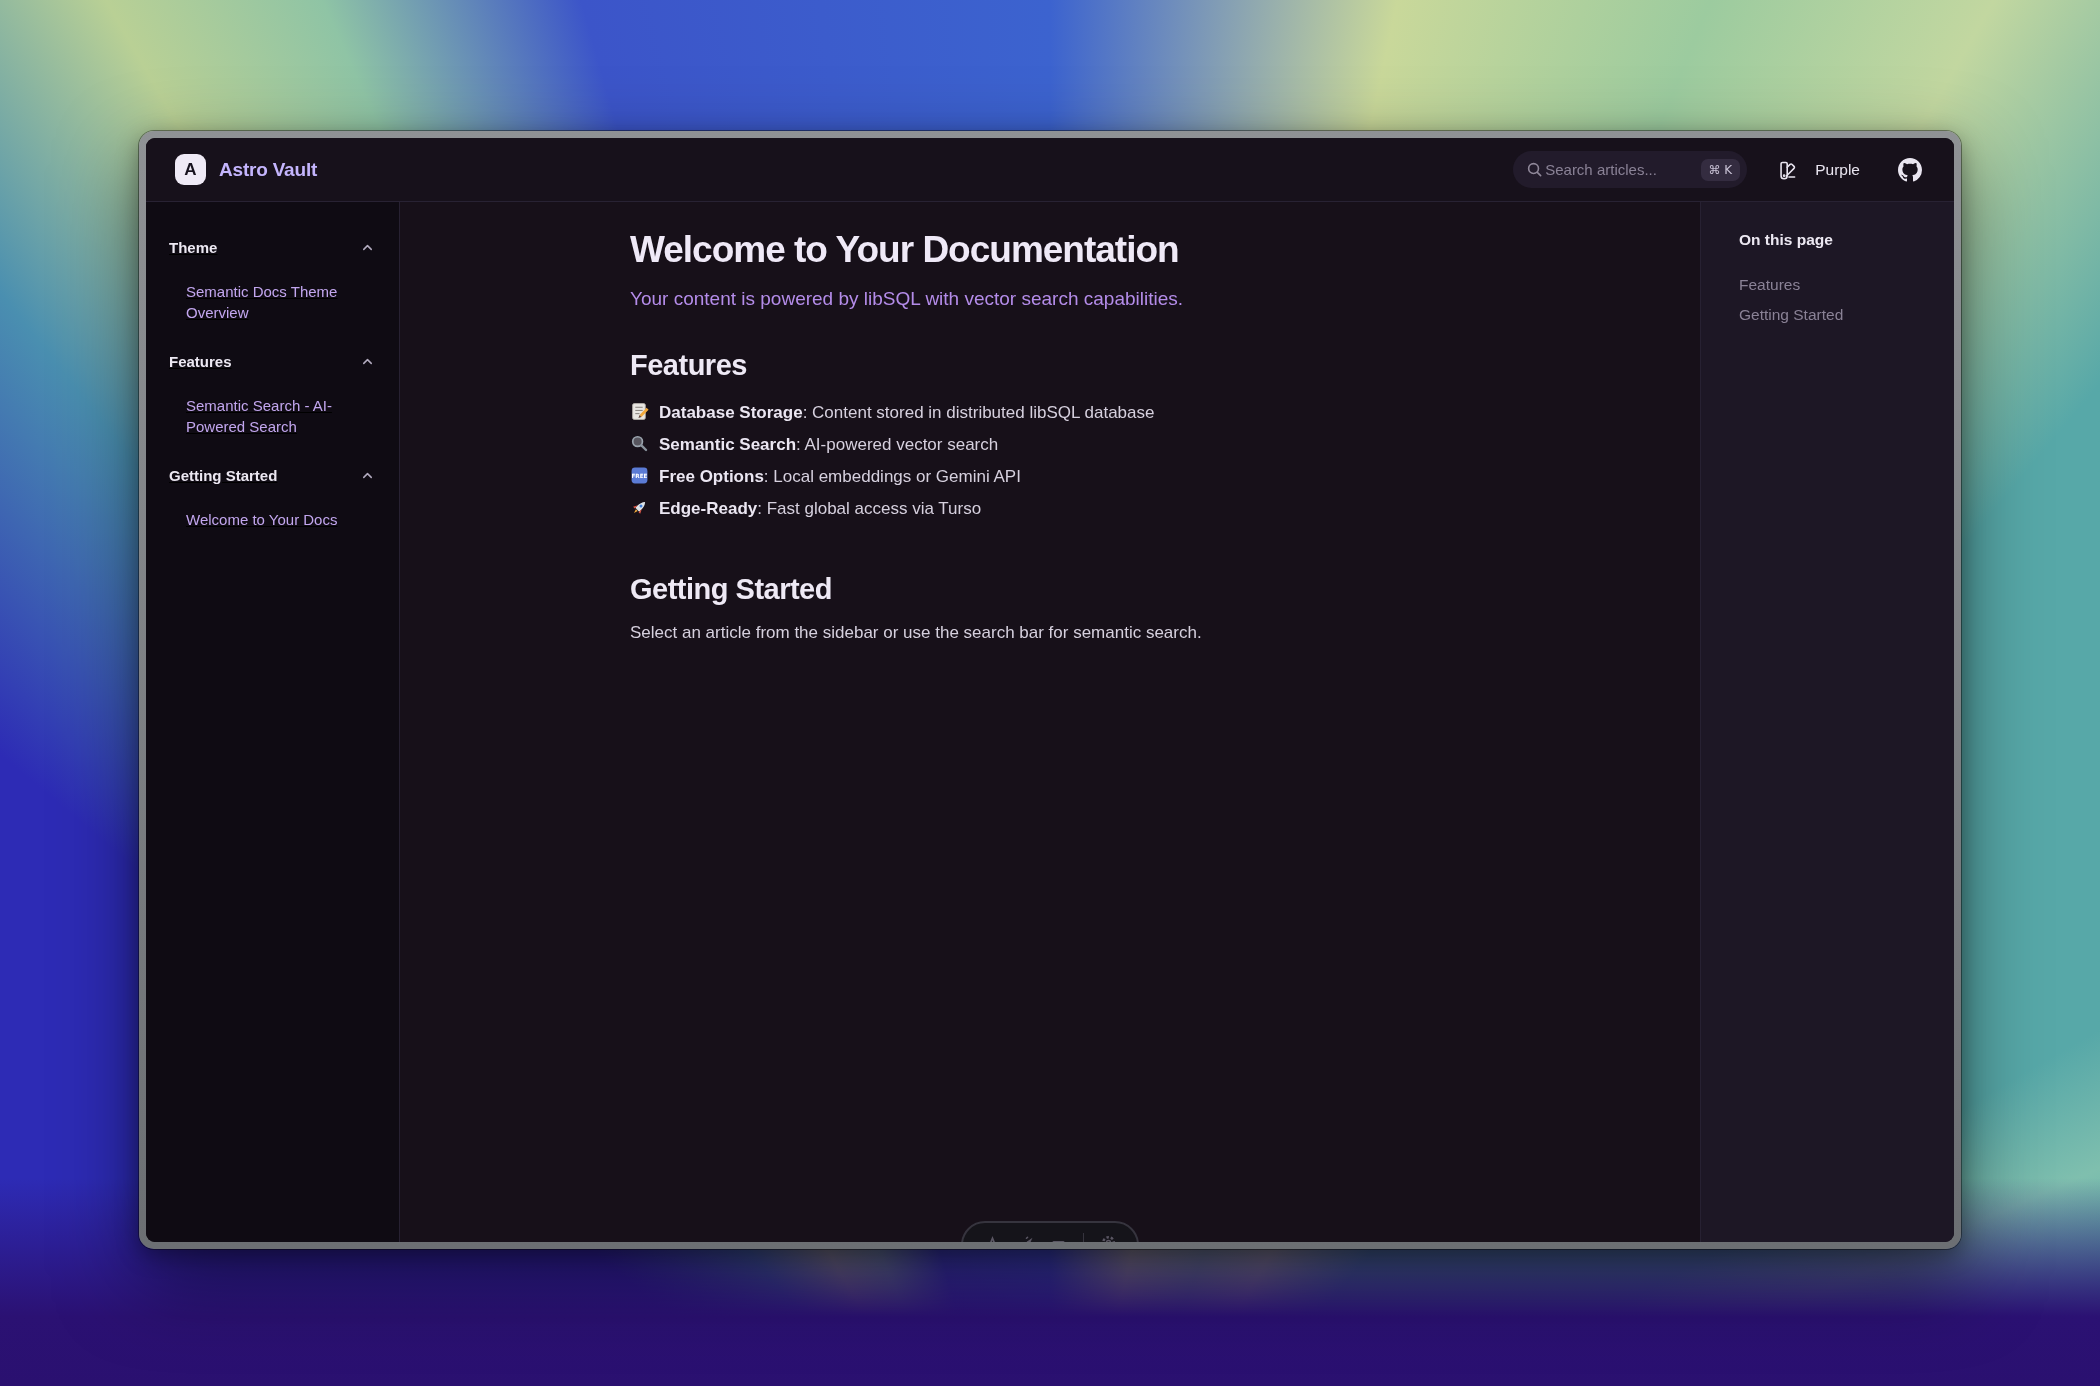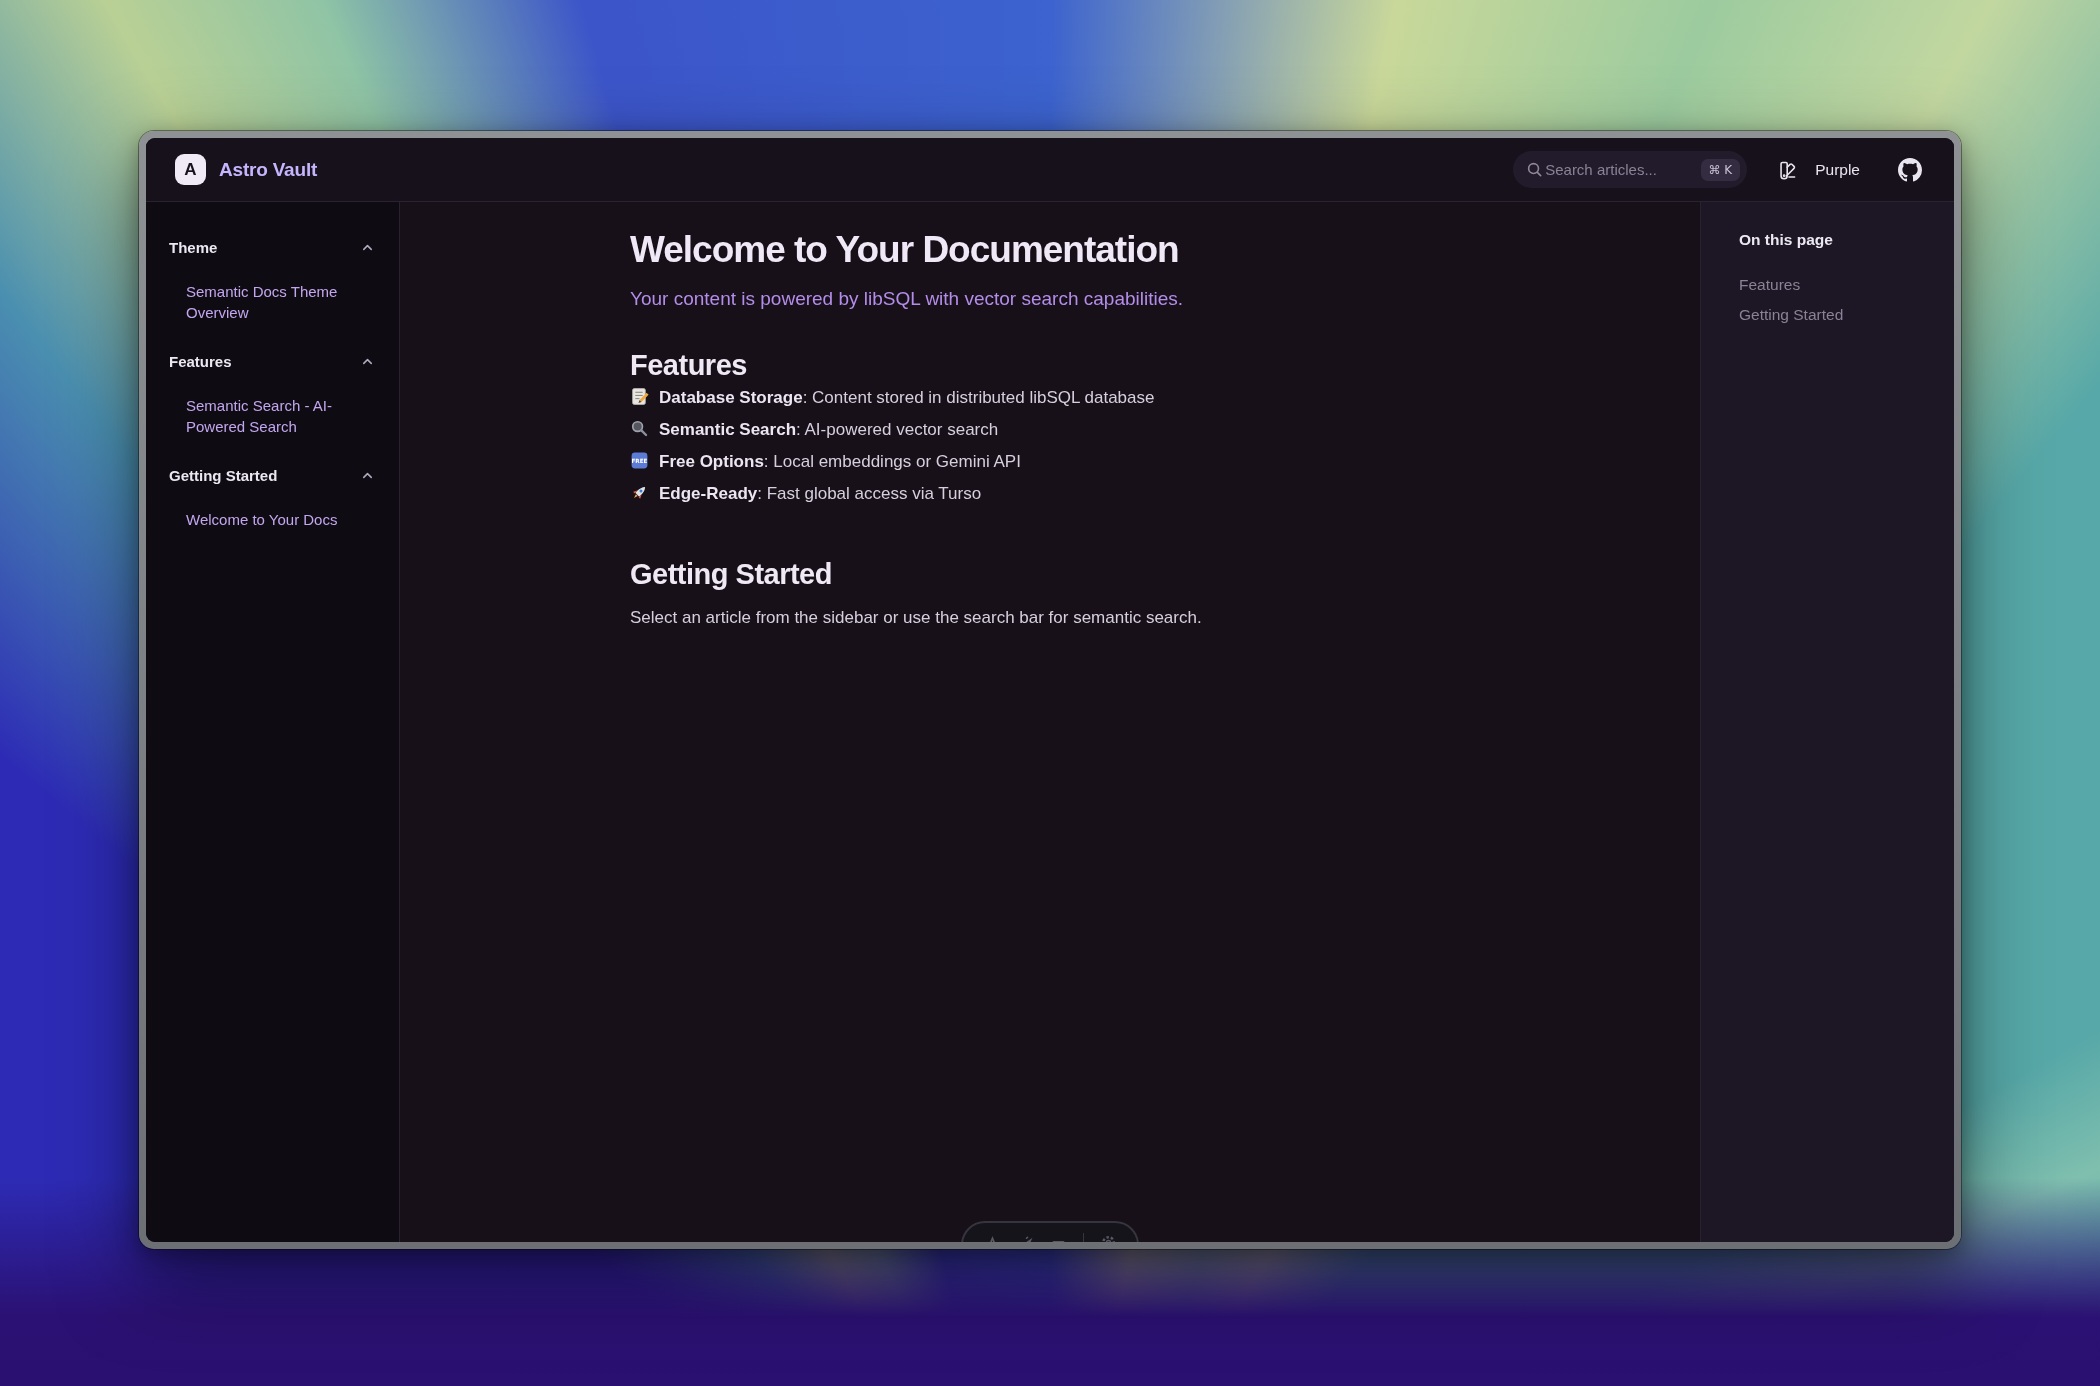--- a/index.html
+++ b/index.html
@@ -41,33 +41,33 @@
     color:#b7b0c2;font-size:15px;font-family:inherit;}
   .search-input::placeholder{color:#8a8296;}
   .kbd{background:#342c40;color:#cac3d6;font-size:12px;line-height:1;padding:5px 8px;
     border-radius:7px;font-family:"DejaVu Sans",sans-serif;white-space:nowrap;}
   .theme-btn{display:flex;align-items:center;gap:16px;margin-left:25px;color:#e9e5f0;
     font-size:15.5px;font-weight:400;cursor:pointer;background:none;border:none;font-family:inherit;text-align:right;}
   .gh-btn{margin-left:26px;display:flex;align-items:center;cursor:pointer;background:none;border:none;}
   
   .window-main{flex:1;display:flex;min-height:0;position:relative;}
   .sidebar{flex:0 0 254px;width:254px;box-sizing:border-box;background:#0f0b13;
-    border-right:1px solid #272132;padding:37px 24px 0 23px;}
+    border-right:1px solid #272132;padding:37px 24px 0 23px;text-decoration:underline;}
   .nav-group{margin-bottom:30px;}
   .nav-group-header{display:flex;align-items:center;justify-content:space-between;
     color:#ece8f2;font-size:15px;font-weight:600;cursor:pointer;}
   .nav-links{margin:25px 0 0 17px;display:flex;flex-direction:column;gap:14px;}
   .nav-link{color:#c2a6ee;font-size:15px;line-height:21px;text-decoration:none;cursor:pointer;}
   .content{flex:1;background:#171019;min-width:0;}
   .article{width:840px;margin:0 auto;padding-top:27px;}
   .article h1{font-size:37px;font-weight:800;color:#efe9f7;letter-spacing:-1px;margin:0;}
   .subtitle{margin-top:17px;font-size:19px;color:#b48ce9;}
   .article h2{font-size:29px;font-weight:800;color:#eee9f5;letter-spacing:-.5px;margin:39px 0 0;}
   .article h2.gs{margin-top:48px;}
-  .feature-list{}
+  .feature-list{margin-top:15px;}
   .feature-item{font-size:17px;color:#d6d0de;line-height:32px;}
   .feature-item b{color:#ebe6f2;font-weight:700;}
   .emoji{display:inline-block;width:19px;height:19px;margin-right:10px;vertical-align:-3px;}
   .gs-text{margin-top:17px;font-size:17px;color:#d6d0de;}
   .toc{flex:0 0 254px;width:254px;box-sizing:border-box;background:#1d1725;
     border-left:1px solid #272132;padding:29px 16px 0 38px;}
   .toc-title{font-size:15.5px;font-weight:700;color:#ece8f2;}
   .toc-links{margin-top:26px;display:flex;flex-direction:column;gap:10px;}
   .toc-link{font-size:15.5px;line-height:20px;color:#8a8296;text-decoration:none;cursor:pointer;}
   

